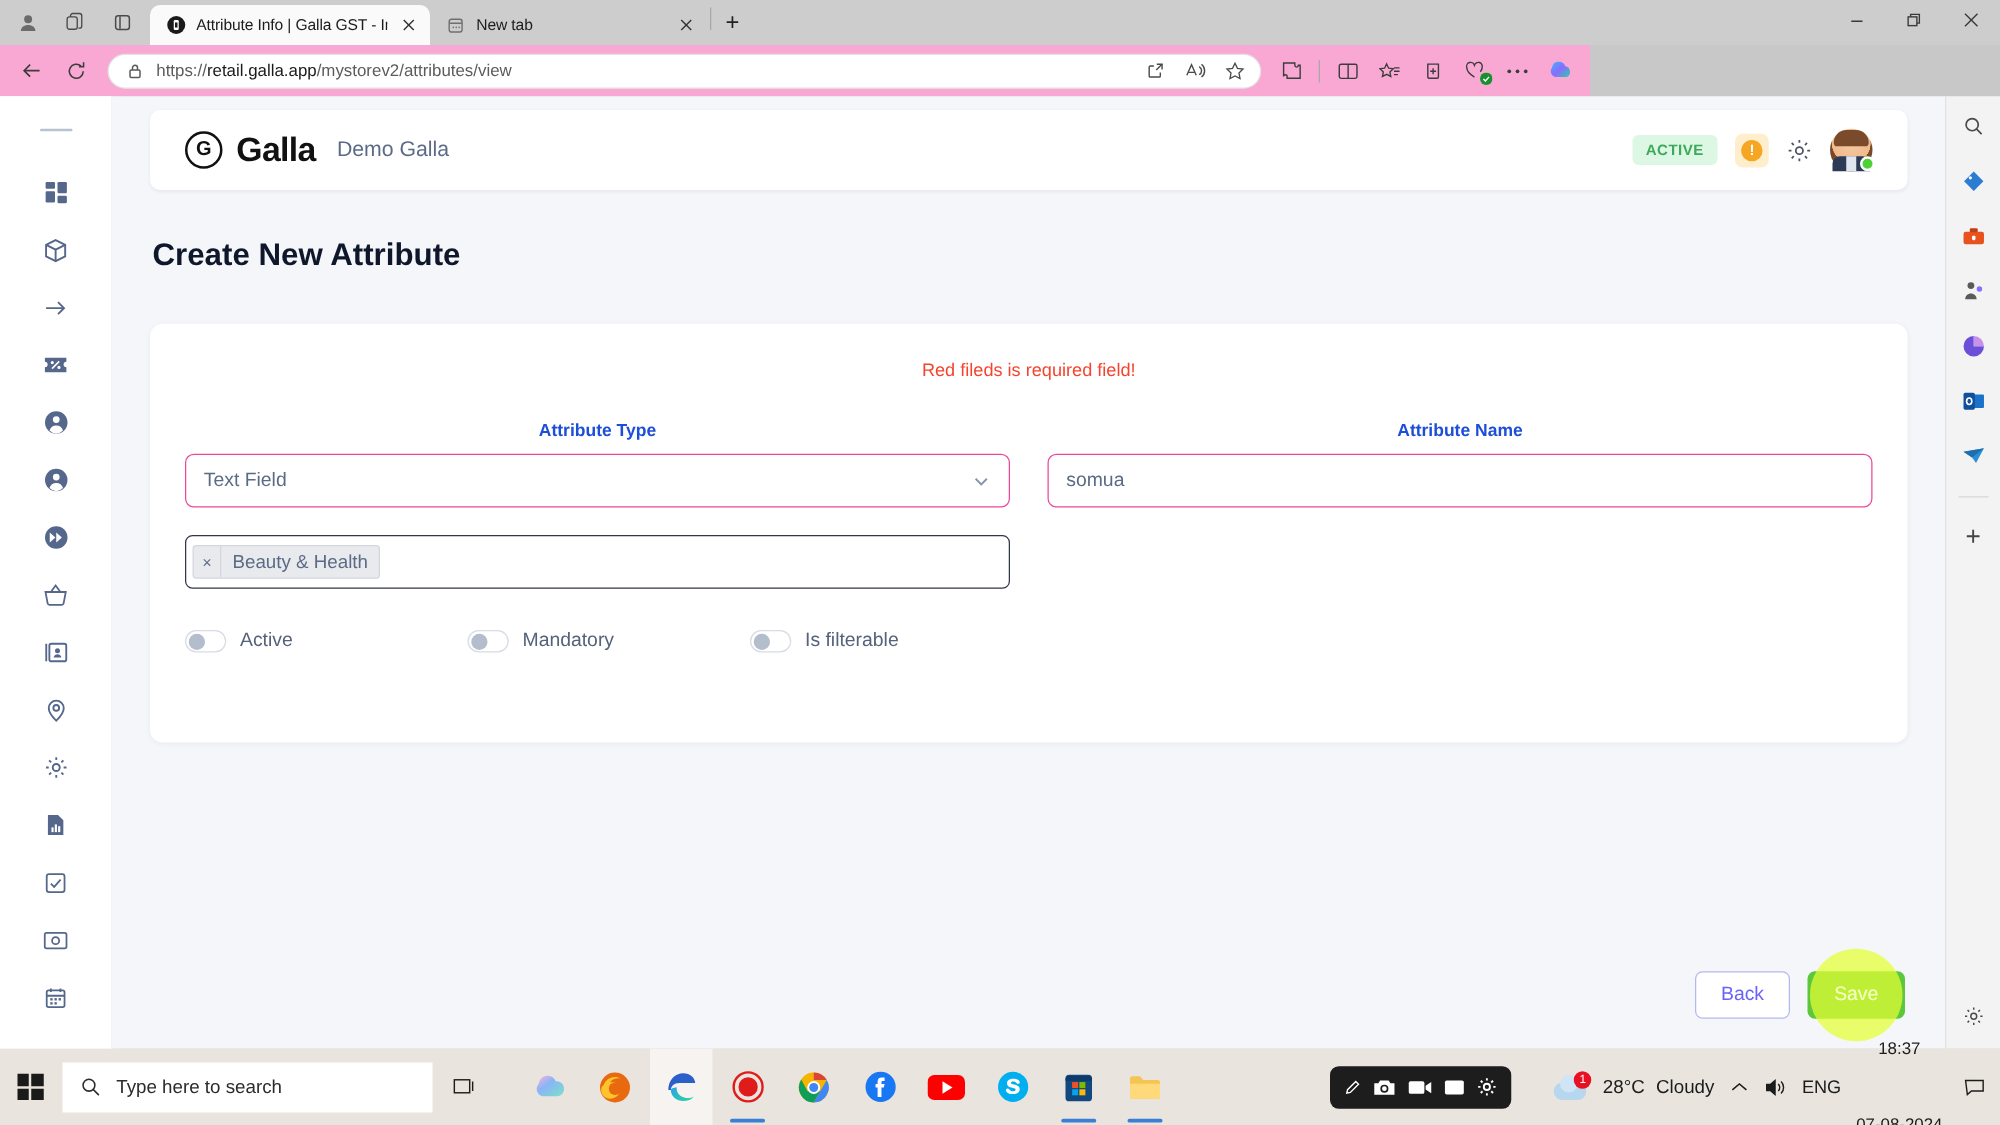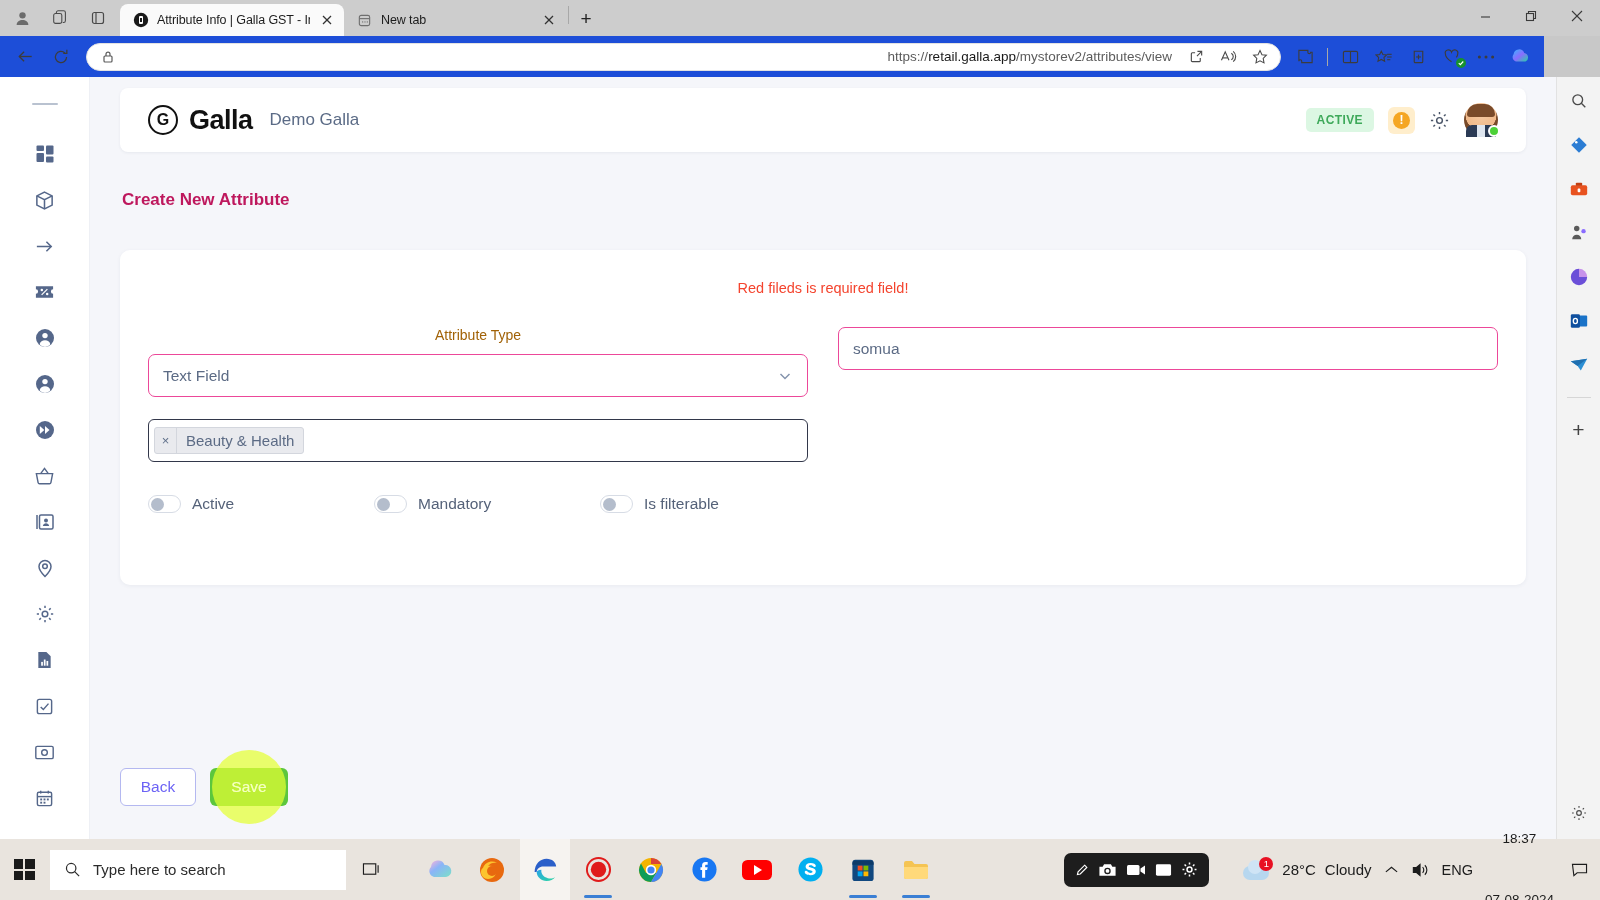--- a/index.html
+++ b/index.html
@@ -35,22 +35,22 @@
     flex: 1; overflow: hidden; text-overflow: clip; white-space: nowrap;
     font-size: 12.5px; letter-spacing: -.1px;
   }
   .tab-close { width: 18px; height: 18px; display: flex; align-items: center; justify-content: center; color: #333; font-size: 13px; }
   .tab-sep { width: 1px; height: 18px; background: #a8a8a8; align-self: center; margin: 0 2px 7px 2px; }
   .newtab-btn { width: 30px; height: 30px; display:flex; align-items:center; justify-content:center; color:#222; font-size:19px; margin-bottom:2px;}
   .wincontrols { margin-left: auto; display: flex; align-items: flex-start; height: 36px; }
   .wc { width: 46px; height: 32px; display: flex; align-items: center; justify-content: center; color: #3a3a3a; }
 
   .navbar {
-    position: absolute; top: 36px; left: 0; width: 1544px; height: 41px;
-    background: #1d4ed8; display: flex; align-items: center; padding: 0 8px; gap: 2px; text-align: right;
+    position: absolute; top: 36px; left: 0; width: 1272px; height: 41px;
+    background: #f9a8d4; display: flex; align-items: center; padding: 0 8px; gap: 2px;
   }
   .nav-btn { width: 34px; height: 30px; display: flex; align-items: center; justify-content: center; color: #3c3c3c; }
   .omnibox {
     flex: 1; height: 28px; background: #ffffff; border-radius: 14px;
     display: flex; align-items: center; padding: 0 6px 0 14px; margin: 0 6px;
     gap: 10px; border: 1px solid #e2e2e2;
   }
   .omnibox .lock { color: #5a5a5a; display: flex; align-items: center; }
   .url { flex: 1; font-size: 13.5px; color: #5c5c5c; white-space: nowrap; }
   .url b { color: #1a1a1a; font-weight: 400; }
@@ -117,32 +117,32 @@
   .avatar-face {
     width: 34px; height: 34px; border-radius: 50%;
     background: radial-gradient(circle at 50% 35%, #f5c9a1 0%, #f0b98a 55%, #7a4b2a 56%, #6b3f22 100%);
     overflow: hidden;
   }
   .avatar-hair { position:absolute; top:1px; left:3px; width:28px; height:13px; background:#7a4b2a; border-radius: 14px 14px 4px 4px;}
   .avatar-body { position:absolute; bottom:0; left:2px; width:30px; height:12px; background:#2b3a55; border-radius: 6px 6px 0 0;}
   .avatar-shirt { position:absolute; bottom:0; left:13px; width:8px; height:12px; background:#dfe6f0;}
   .avatar-status { position: absolute; right: -2px; bottom: 0; width: 12px; height: 12px; border-radius: 50%; background: #4cd137; border: 2px solid #fff; }
 
-  .page-title { font-size: 17px; font-weight: 700; color: #be185d; margin: 38px 0 0 2px; }
+  .page-title { font-size: 25px; font-weight: 700; color: #0f172a; margin: 38px 0 0 2px; }
 
   .formcard {
     margin-top: 40px; background: #fff; border-radius: 10px;
     padding: 30px 28px 30px 28px; box-shadow: 0 1px 4px rgba(40,50,80,.06);
     height: 335px;
     text-align: center;
   }
   .req-note { color: #f4442e; font-size: 14.5px; margin-bottom: 31px; }
   .grid { display: grid; grid-template-columns: 1fr 1fr; column-gap: 30px; row-gap: 0; }
   .field { margin-bottom: 0; }
-  .label-req { color: #a16207; font-size: 14px; font-weight: 400; display: block; margin-bottom: 11px; }
+  .label-req { color: #1d4ed8; font-size: 14px; font-weight: 700; display: block; margin-bottom: 11px; }
   .label-plain { color: #4a5568; font-size: 14.5px; display: inline-block; margin-bottom: 11px; }
   .addgroup-badge {
     background: #6c63f5; color: #fff; font-size: 10.5px; font-weight: 700; letter-spacing: .3px;
     padding: 4px 7px; border-radius: 4px; margin-left: 6px; vertical-align: 2px;
   }
   .input, .select {
     width: 100%; height: 43px; border: 1px solid #ec4899; border-radius: 7px;
     background: #fff; padding: 0 14px; font-size: 15.5px; color: #5c6b85;
     display: flex; align-items: center; font-family: "Liberation Sans", sans-serif;
   }
@@ -168,21 +168,21 @@
   .toggle {
     width: 33px; height: 18px; border-radius: 9px; background: #fff;
     border: 1px solid #d7dce5; position: relative; flex: 0 0 33px;
   }
   .toggle .knob {
     position: absolute; top: 2px; left: 2px; width: 13px; height: 13px;
     border-radius: 50%; background: #b4bdcc;
   }
   .toggle-label { font-size: 15.5px; color: #556279; }
 
-  .actions { display: flex; justify-content: flex-start; align-items: center; gap: 14px; margin-top: 183px; padding-right: 2px; }
+  .actions { display: flex; justify-content: flex-end; align-items: center; gap: 14px; margin-top: 183px; padding-right: 2px; }
   .btn-back {
     width: 76px; height: 38px; border: 1px solid #b4b8f0; border-radius: 6px;
     background: #fff; color: #6c63f5; font-size: 15.5px;
     display: flex; align-items: center; justify-content: center;
   }
   .btn-save-wrap { position: relative; display: flex; }
   .btn-save {
     width: 78px; height: 38px; border: none; border-radius: 6px;
     background: #5cc63d; color: #fff; font-size: 15.5px;
     display: flex; align-items: center; justify-content: center;
@@ -651,20 +651,21 @@
               <span>Text Field</span>
               <span class="chev">
                 <svg width="16" height="16" viewBox="0 0 16 16" fill="none" stroke="#8494ad" stroke-width="1.5">
                     <polyline points="3.5,6 8,10.5 12.5,6"></polyline>
                   </svg>
               </span>
             </div>
           </div>
 
           <div class="field">
+            <span class="label-req">Attribute Name</span>
             <div class="input" placeholder="Attribute Name">somua</div>
           </div>
 
 
           <div class="field" style="margin-top:22px;">
             <div class="multiselect">
               <span class="chip">
                 <span class="chip-x">×</span>
                 <span class="chip-label">Beauty &amp; Health</span>
               </span>

